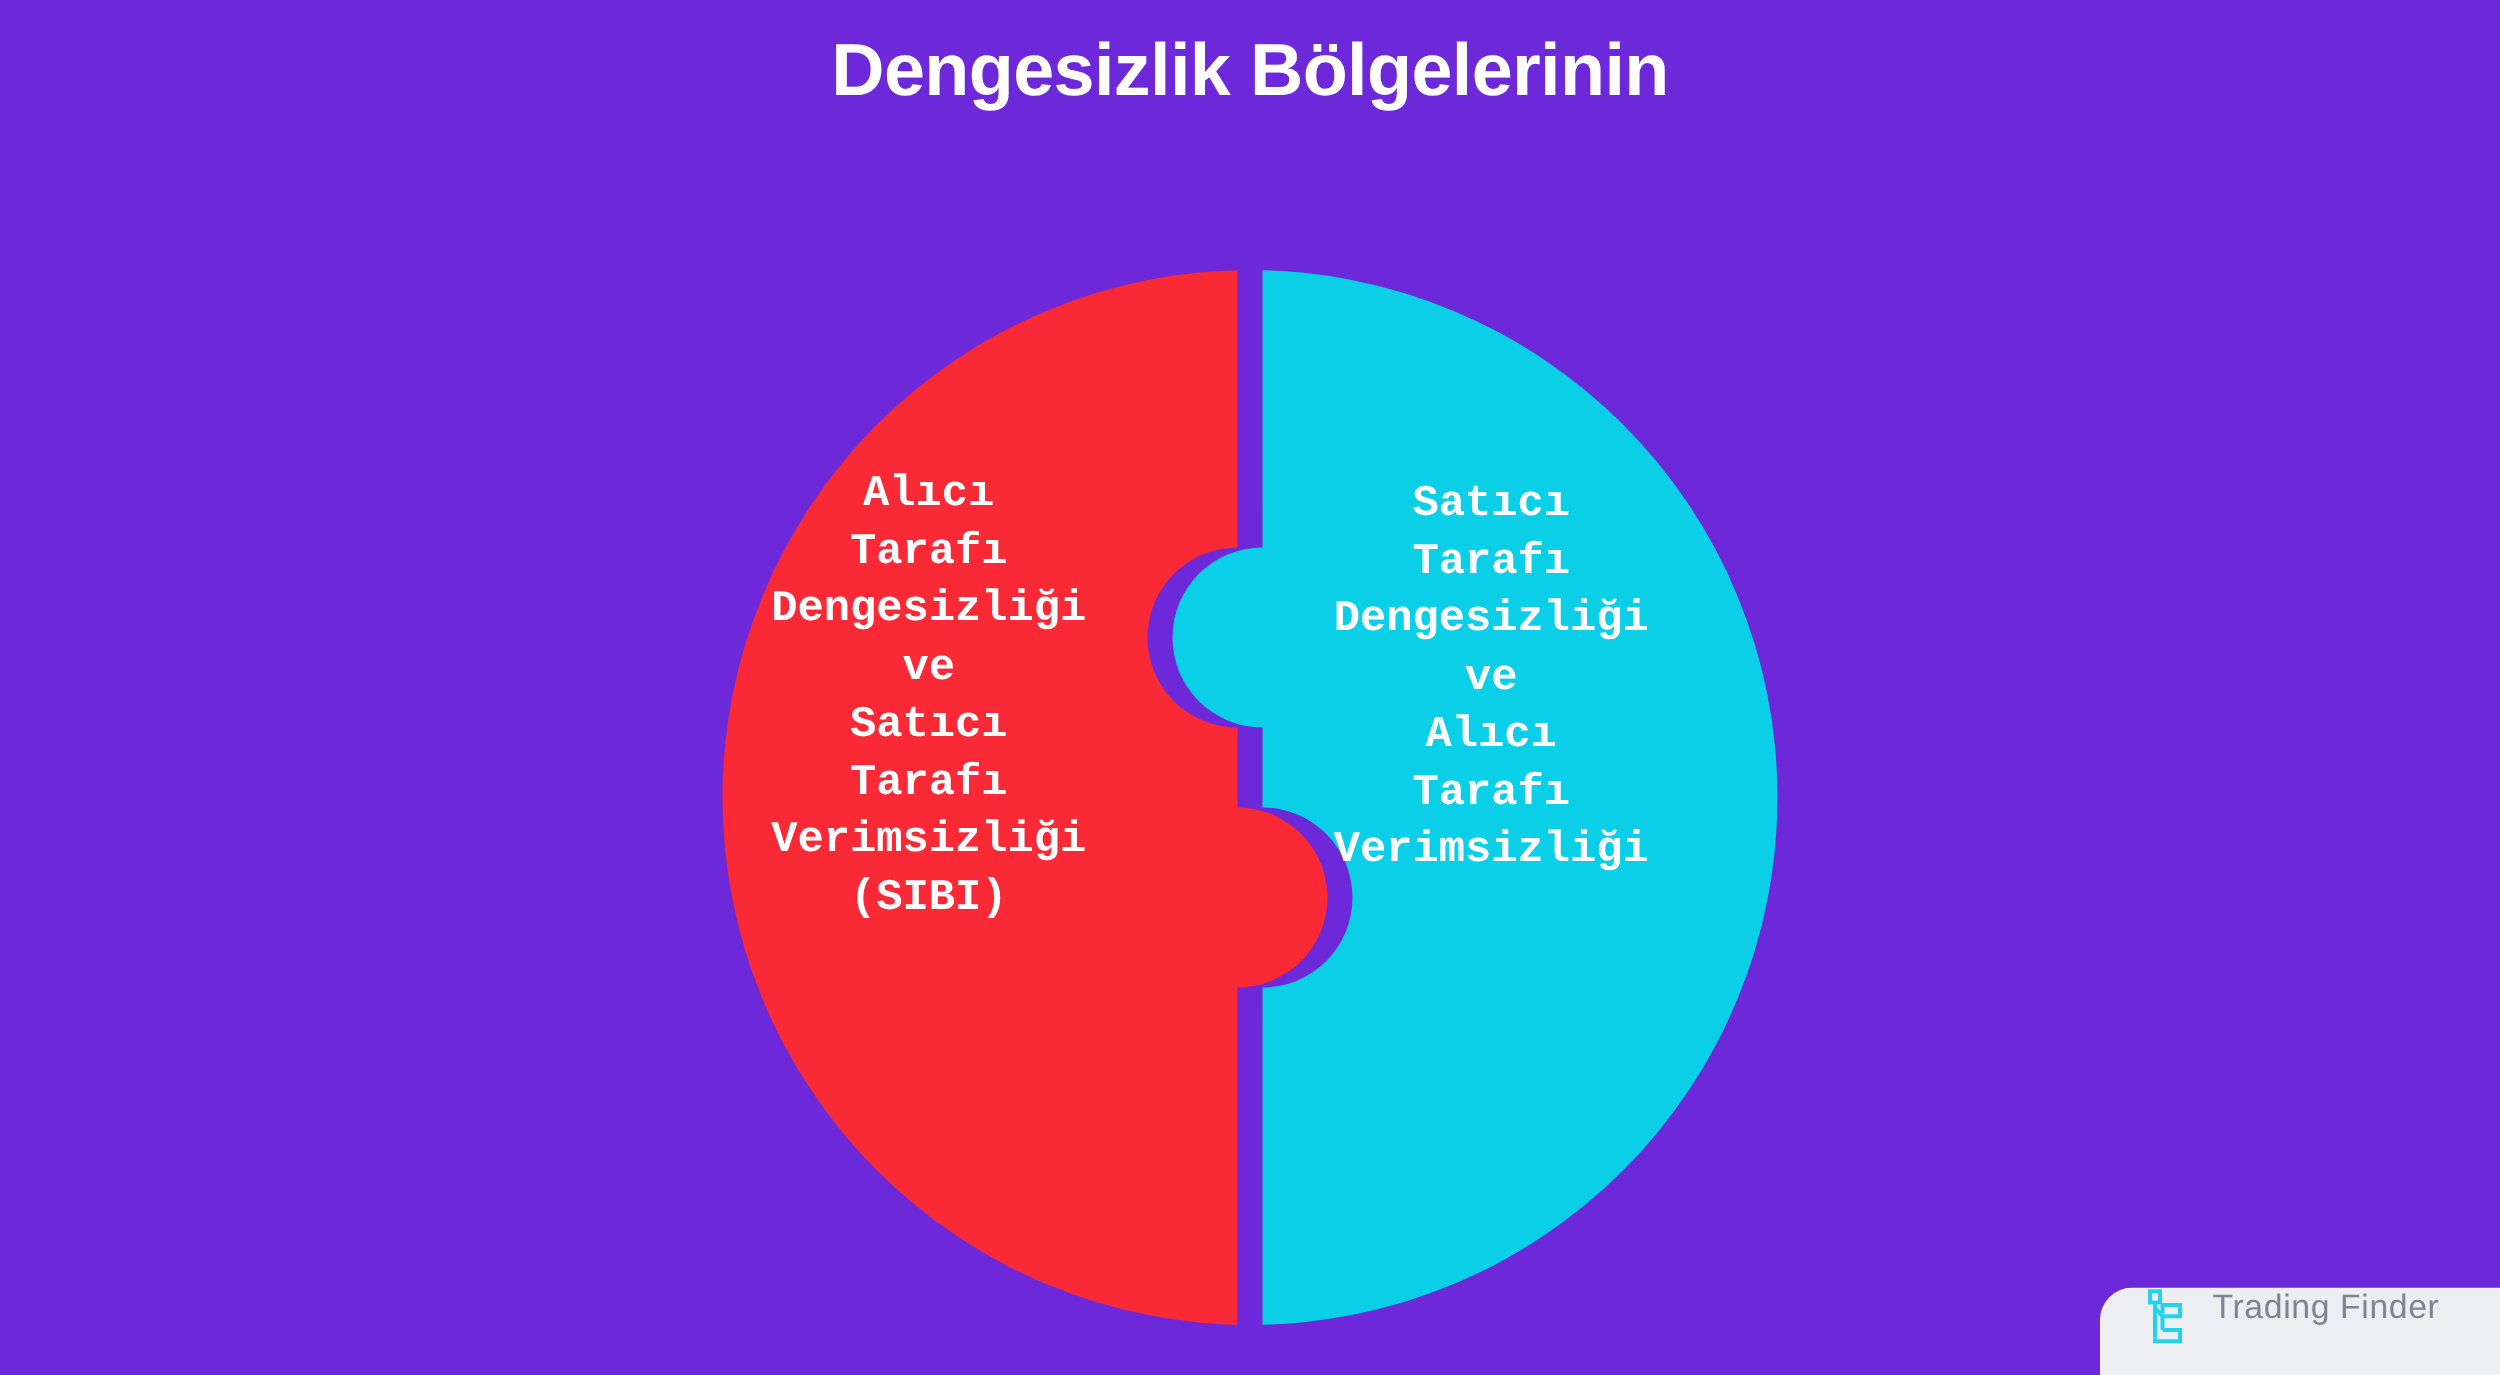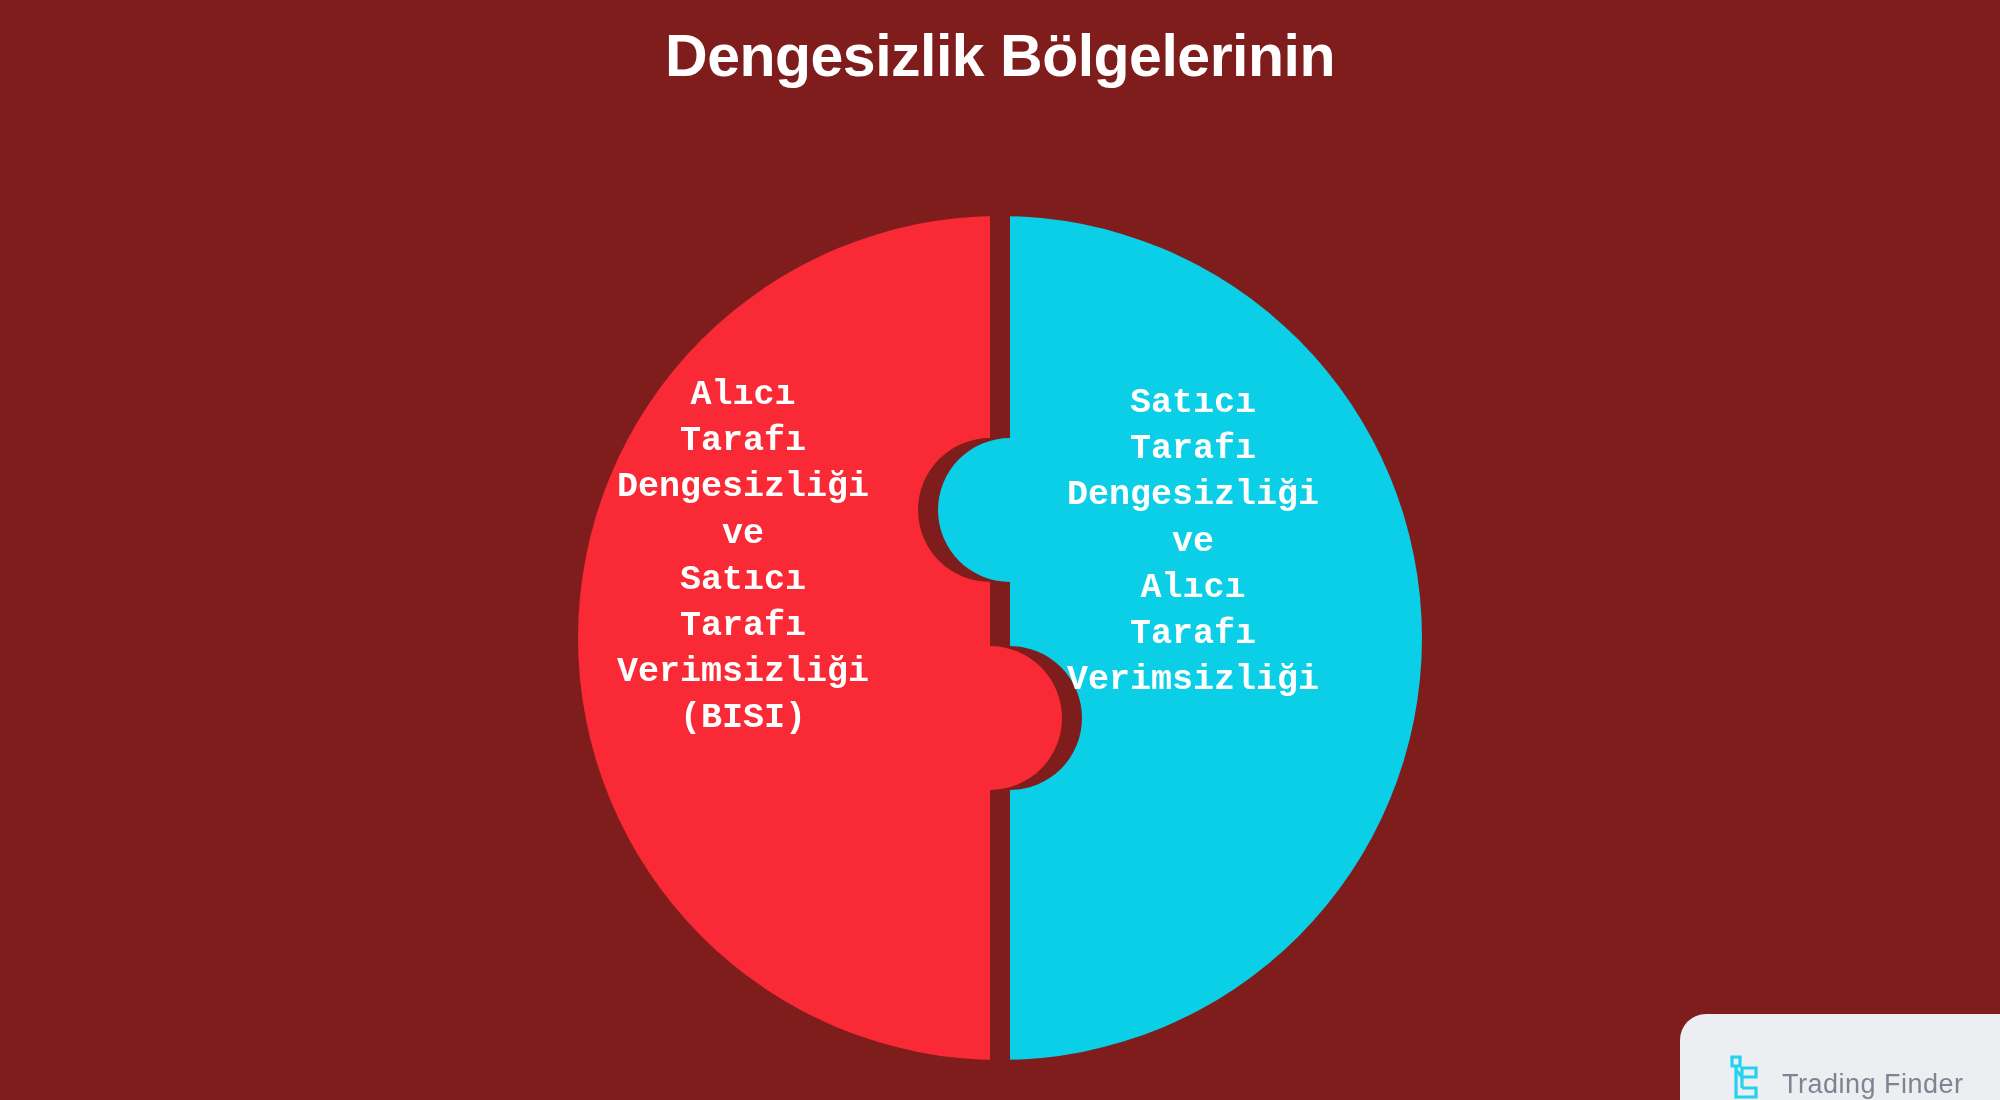--- a/index.html
+++ b/index.html
@@ -8,21 +8,21 @@
     padding: 0;
     background: #272a46;
   }
   body {
     font-family: "Liberation Sans", sans-serif;
   }
   #stage {
     position: relative;
     width: 2000px;
     height: 1100px;
-    background: #7f1d1d;
+    background: #6d28d9;
     overflow: hidden;
   }
 
   
   #title-block {
     position: absolute;
     left: 0;
     top: 22px;
     width: 2000px;
     text-align: center;
@@ -76,26 +76,26 @@
     display: block;
     font-family: Liberation Mono, monospace;
   }
 
   
   #brand-badge {
     position: absolute;
     right: 0;
     bottom: 0;
     width: 320px;
-    height: 86px;
+    height: 70px;
     background: #eceef2;
     border-top-left-radius: 26px;
     display: flex;
-    align-items: flex-end;
-    padding-left: 46px;
+    align-items: flex-start;
+    padding-left: 34px;
     box-sizing: border-box;
     transform: skewX(0deg);
     clip-path: polygon(0 0, 100% 0, 100% 100%, 0 100%);
   }
   #brand-badge::before {
     content: "";
     position: absolute;
     left: -34px;
     bottom: 0;
     width: 46px;
@@ -160,21 +160,21 @@
   </div>
 
   <div id="left-text" class="half-text">
     <span>Alıcı</span>
     <span>Tarafı</span>
     <span>Dengesizliği</span>
     <span>ve</span>
     <span>Satıcı</span>
     <span>Tarafı</span>
     <span>Verimsizliği</span>
-    <span>(BISI)</span>
+    <span>(SIBI)</span>
   </div>
 
   <div id="right-text" class="half-text">
     <span>Satıcı</span>
     <span>Tarafı</span>
     <span>Dengesizliği</span>
     <span>ve</span>
     <span>Alıcı</span>
     <span>Tarafı</span>
     <span>Verimsizliği</span>

